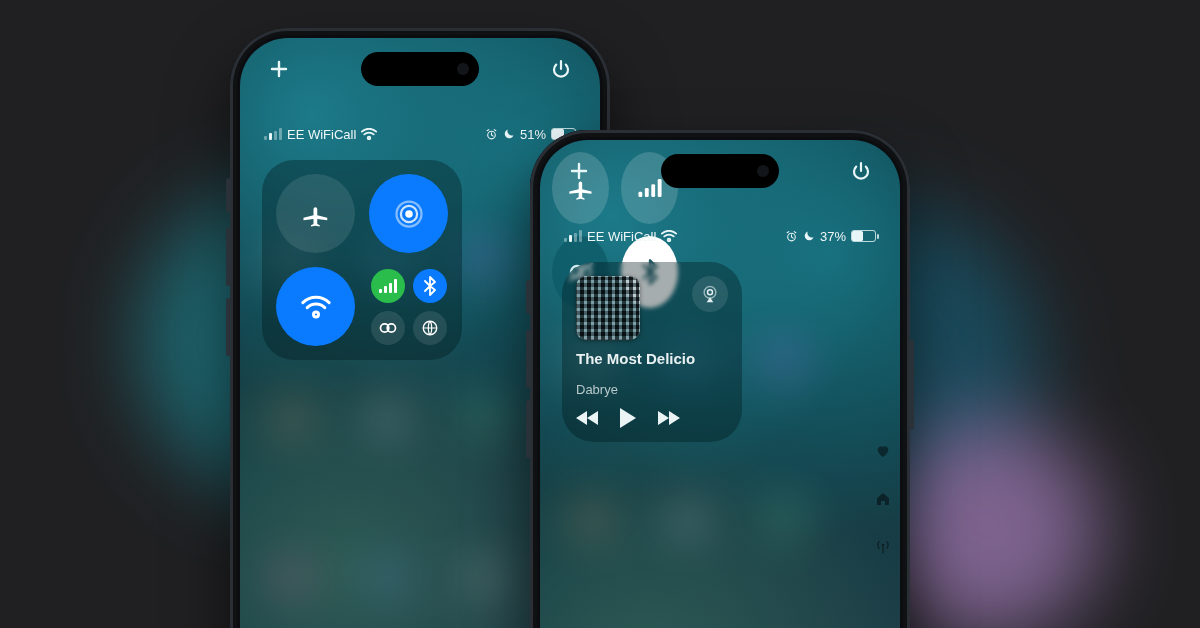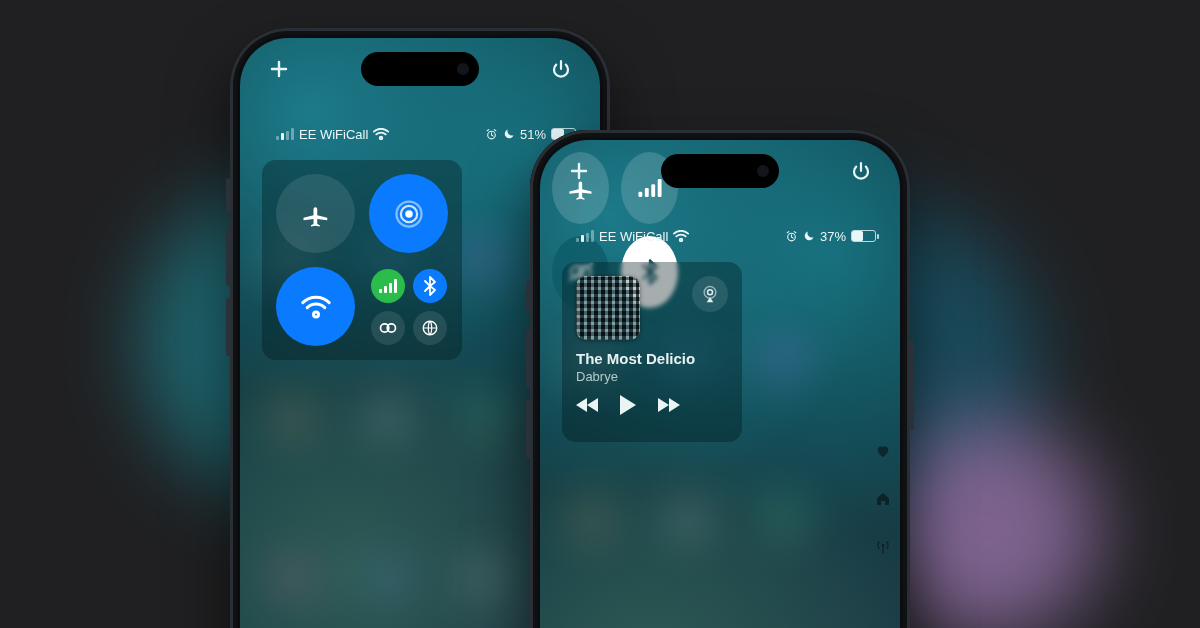--- a/index.html
+++ b/index.html
@@ -85,38 +85,38 @@
     display: flex; justify-content: space-between; align-items: center;
     padding: 0 22px; z-index: 6; color: #e9f6f7;
   }
   .iconbtn {
     width: 34px; height: 34px; border-radius: 50%;
     display: flex; align-items: center; justify-content: center;
     color: #e9f6f7;
   }
 
   .statusbar {
-    position: absolute; top: 86px; left: 12px; right: 0; height: 20px;
+    position: absolute; top: 86px; left: 0; right: 0; height: 20px;
     display: flex; justify-content: space-between; align-items: center;
     padding: 0 24px; color: #eef7f8; font-size: 13px; font-weight: 500;
     z-index: 4;
   }
   .status-left, .status-right { display:flex; align-items:center; gap:5px; }
   .battery {
     width: 25px; height: 12px; border: 1.4px solid #e9f6f7cc; border-radius: 3px;
     position: relative;
   }
   .battery::after { content:""; position:absolute; right:-4px; top:3px; width:2.5px; height:5px; background:#e9f6f7cc; border-radius:1px; }
   .battery i { display:block; height:100%; background:#e9f6f7; border-radius:1.5px; }
 
   
   .panel {
     position: absolute;
     background: rgba(0, 20, 24, 0.35);
-    border-radius: 14px;
+    border-radius: 32px;
     backdrop-filter: blur(2px);
   }
 
   
   .conn-grid {
     top: 122px; left: 22px; width: 200px; height: 200px;
     display: grid; grid-template-columns: 1fr 1fr; grid-template-rows: 1fr 1fr;
     padding: 14px; gap: 14px;
   }
   .conn-btn {
@@ -144,21 +144,21 @@
       repeating-linear-gradient(90deg, #b0c6c9 0 3px, #344a4e 3px 6px);
     background-blend-mode: overlay;
     border:1px solid rgba(255,255,255,0.15);
     box-shadow: 0 1px 4px rgba(0,0,0,0.4);
     background-image:
       repeating-linear-gradient(0deg, rgba(200,220,225,.35) 0 3px, rgba(20,30,32,.8) 3px 7px),
       repeating-linear-gradient(90deg, rgba(200,220,225,.35) 0 3px, rgba(20,30,32,.8) 3px 7px);
   }
   .airplay-btn { width:36px; height:36px; border-radius:50%; background:rgba(255,255,255,0.10); display:flex; align-items:center; justify-content:center; }
   .track-title { font-size: 15px; font-weight: 600; margin-top: 10px; white-space: nowrap; overflow:hidden; max-width: 150px; }
-  .track-artist{ font-size: 13px; color: #b7c9cb; margin-top:2px; }
+  .track-artist{ font-size: 13px; color: #b7c9cb; margin-top:15px; }
   .media-controls { margin-top: 10px; display:flex; gap:18px; align-items:center; color:#eaf4f5; }
 
   .conn-r {
     top: 122px; left: 214px; width: 150px; height: 180px;
     display:grid; grid-template-columns:1fr 1fr; grid-template-rows:1fr 1fr;
     gap:12px; padding:12px;
     background: transparent;
   }
   .conn-r .conn-btn { border-radius:50%; }
   .conn-glass { background: rgba(255,255,255,0.16); }

